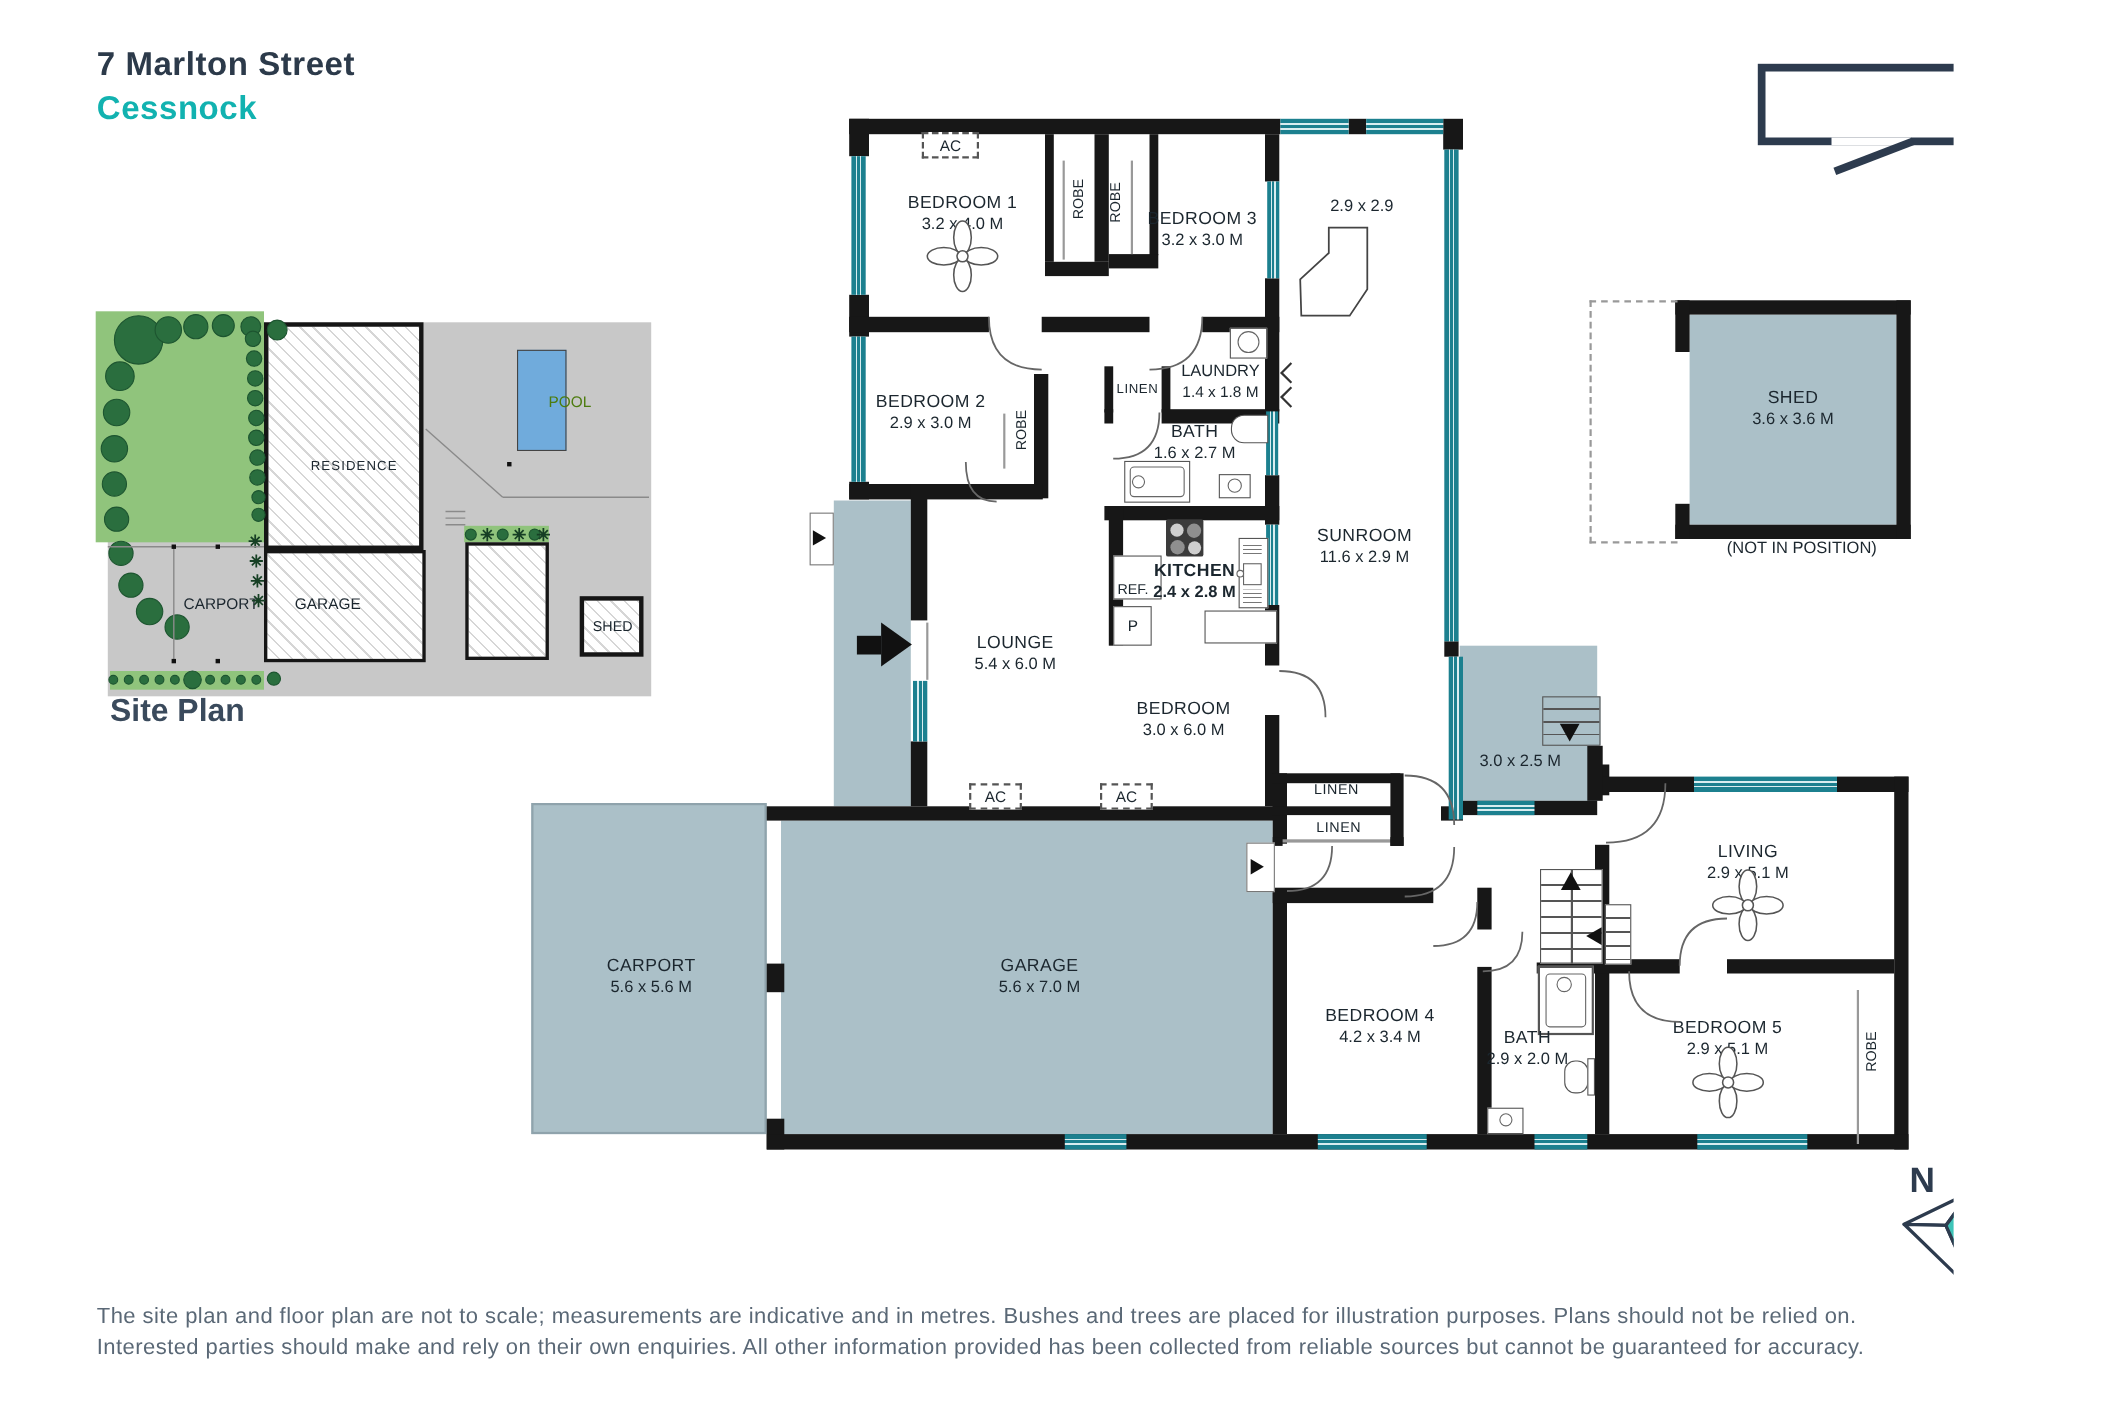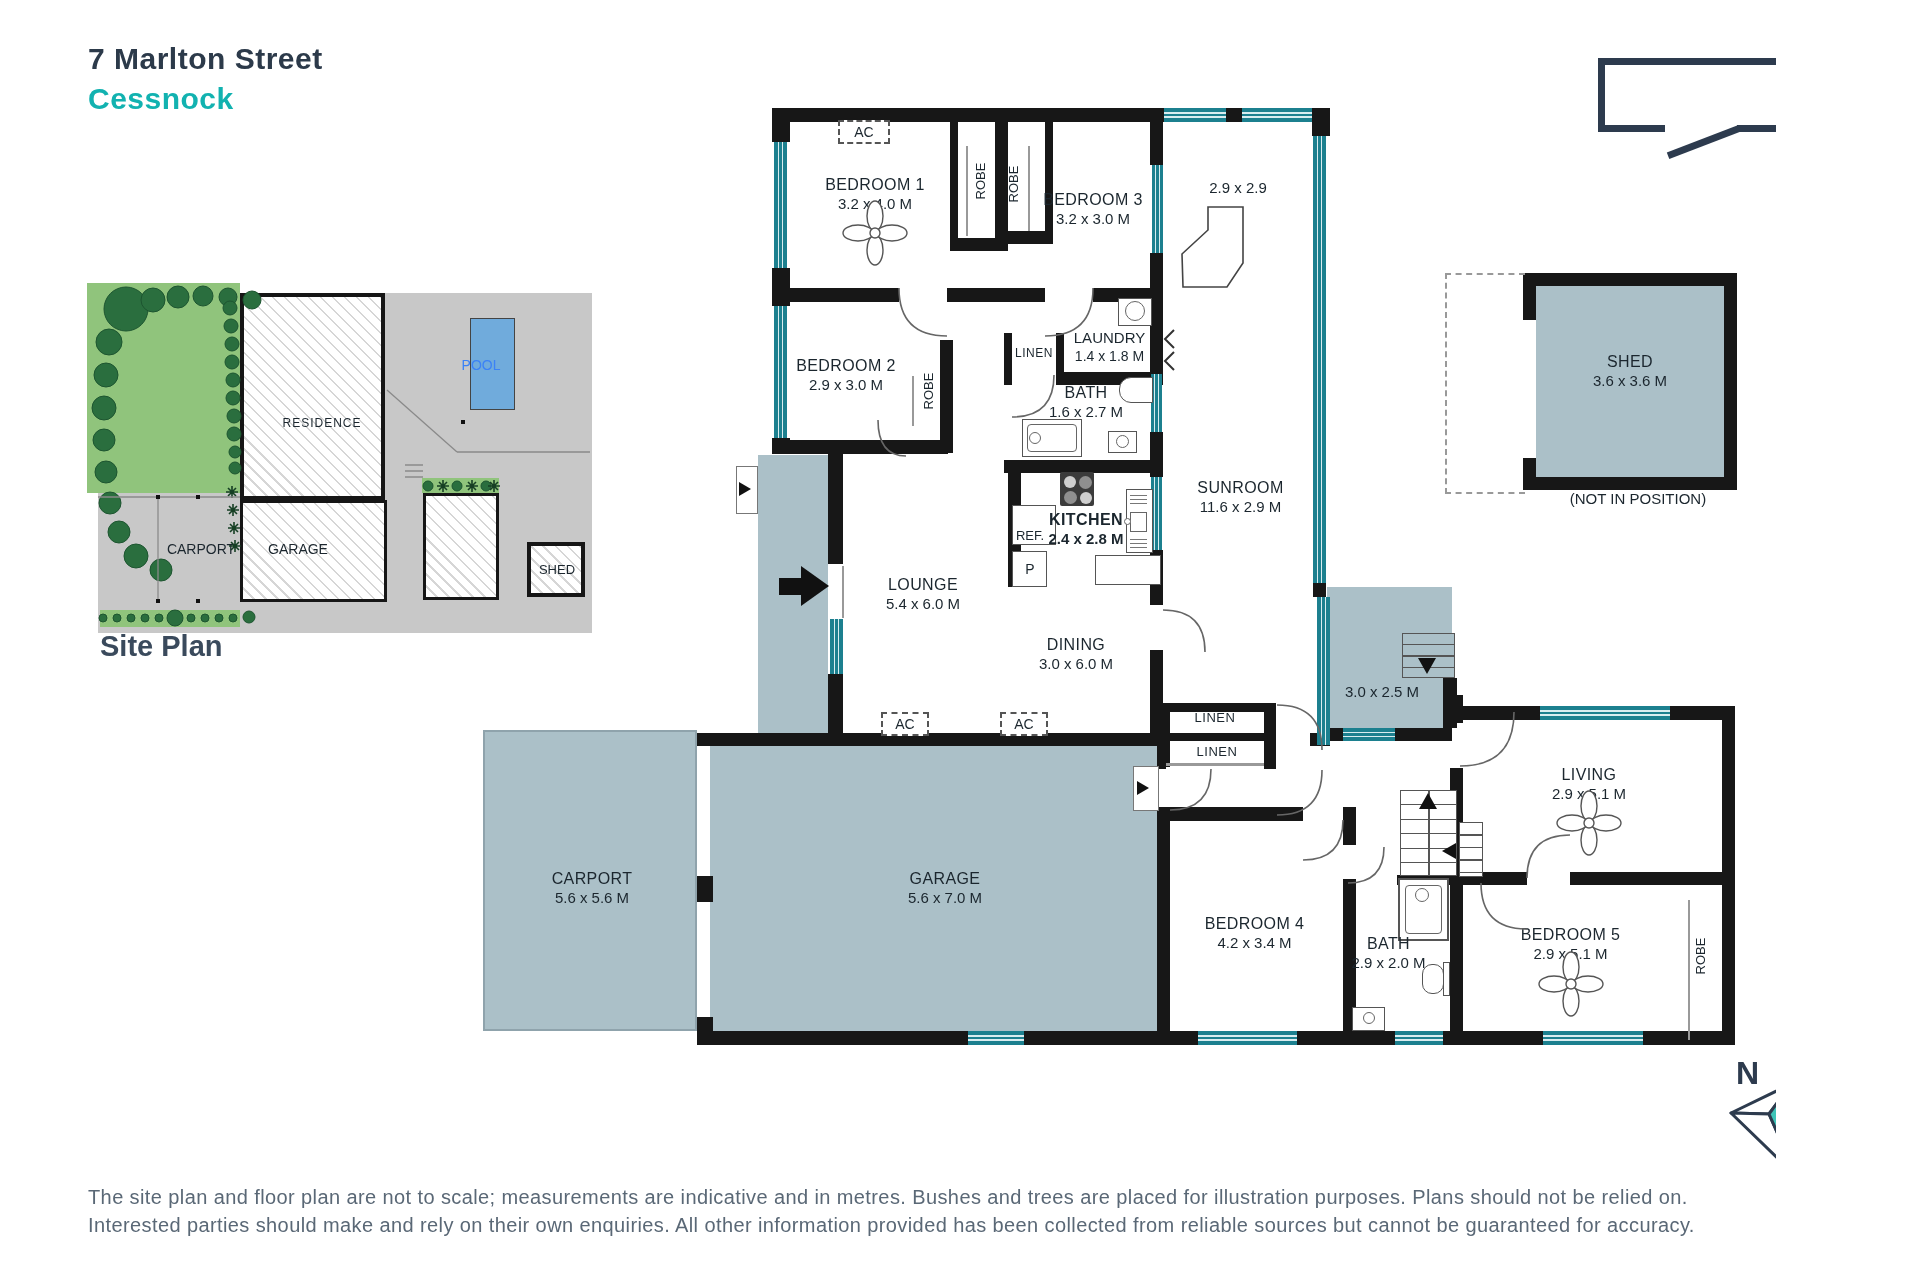--- a/index.html
+++ b/index.html
@@ -49,21 +49,21 @@
     <div class="hatch" style="left:240px;top:293px;width:145px;height:207px;border-width:4px;"></div>
     <div class="hatch" style="left:240px;top:500px;width:147px;height:102px;"></div>
     <div class="hatch" style="left:423px;top:493px;width:76px;height:107px;"></div>
     <div class="hatch" style="left:527px;top:542px;width:58px;height:55px;border-width:4px;"></div>
     <div class="abs" style="left:470px;top:318px;width:45px;height:92px;background:#70abdc;border:1.5px solid #444;box-sizing:border-box;"></div>
 
     <div class="label" style="left:242px;top:416px;width:160px;font-size:12px;letter-spacing:1px;">RESIDENCE</div>
     <div class="label" style="left:131px;top:541px;width:140px;font-size:14px;">CARPORT</div>
     <div class="label" style="left:228px;top:541px;width:140px;font-size:14px;">GARAGE</div>
     <div class="label" style="left:517px;top:562px;width:80px;font-size:13px;">SHED</div>
-    <div class="label" style="left:441px;top:357px;width:80px;font-size:14px;color:#3b82f6;">POOL</div>
+    <div class="label" style="left:478px;top:357px;width:80px;font-size:14px;color:#4d7c0f;">POOL</div>
     <div class="abs" style="left:100px;top:630px;font-size:29px;font-weight:600;color:#3a4a5c;">Site Plan</div>
   </div>
 
   <div>
     <div class="fill" style="left:758px;top:455px;width:70px;height:278px;"></div>
     <div class="fill" style="left:483px;top:730px;width:214px;height:301px;border:2px solid #8fa3ac;box-sizing:border-box;"></div>
     <div class="fill" style="left:710px;top:746px;width:447px;height:285px;"></div>
     <div class="fill" style="left:1327px;top:587px;width:125px;height:141px;"></div>
     <div class="fill" style="left:1536px;top:286px;width:188px;height:191px;"></div>
   </div>
@@ -258,21 +258,21 @@
       </div>
     <div class="label" style="left:1163px;top:478px;width:155px;">
       <div class="rname">SUNROOM</div>
         <div class="rdims">11.6 x 2.9 M</div>
       </div>
     <div class="label" style="left:843px;top:575px;width:160px;">
       <div class="rname">LOUNGE</div>
         <div class="rdims">5.4 x 6.0 M</div>
       </div>
     <div class="label" style="left:996px;top:635px;width:160px;">
-      <div class="rname">DINING</div>
+      <div class="rname">BEDROOM</div>
         <div class="rdims">3.0 x 6.0 M</div>
       </div>
     <div class="label" style="left:512px;top:869px;width:160px;">
       <div class="rname">CARPORT</div>
         <div class="rdims">5.6 x 5.6 M</div>
       </div>
     <div class="label" style="left:860px;top:869px;width:170px;">
       <div class="rname">GARAGE</div>
         <div class="rdims">5.6 x 7.0 M</div>
       </div>

